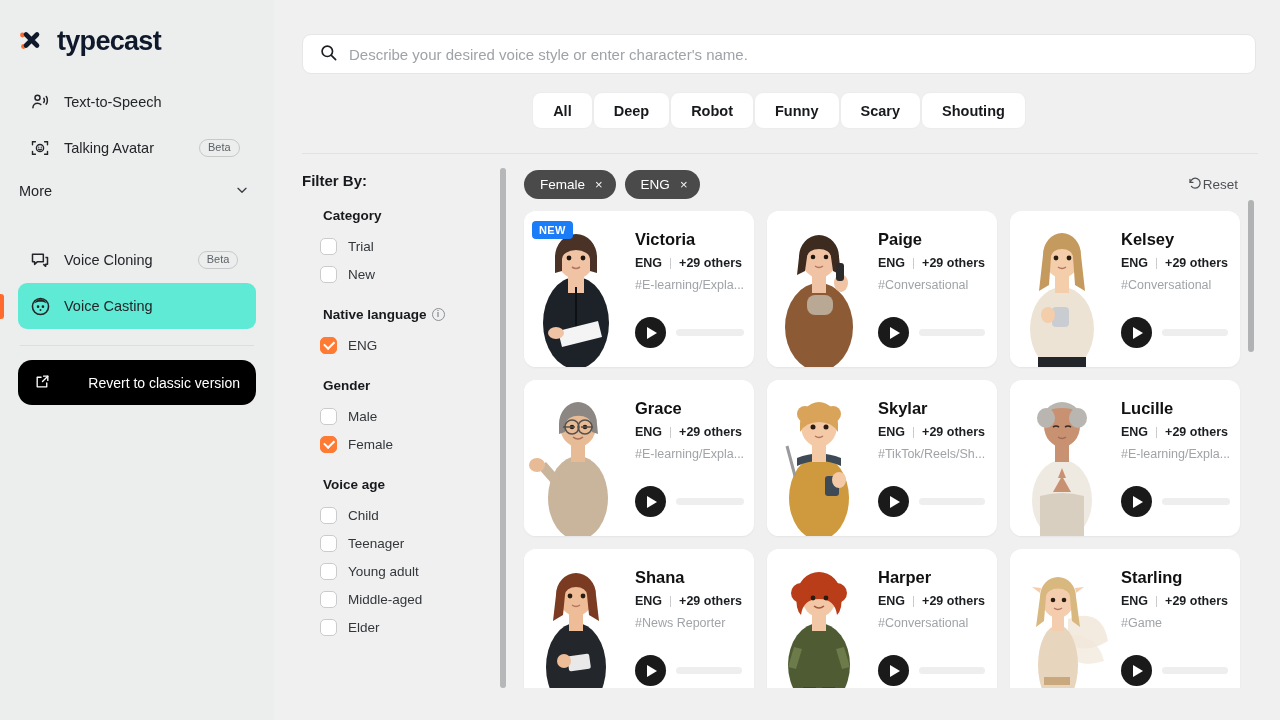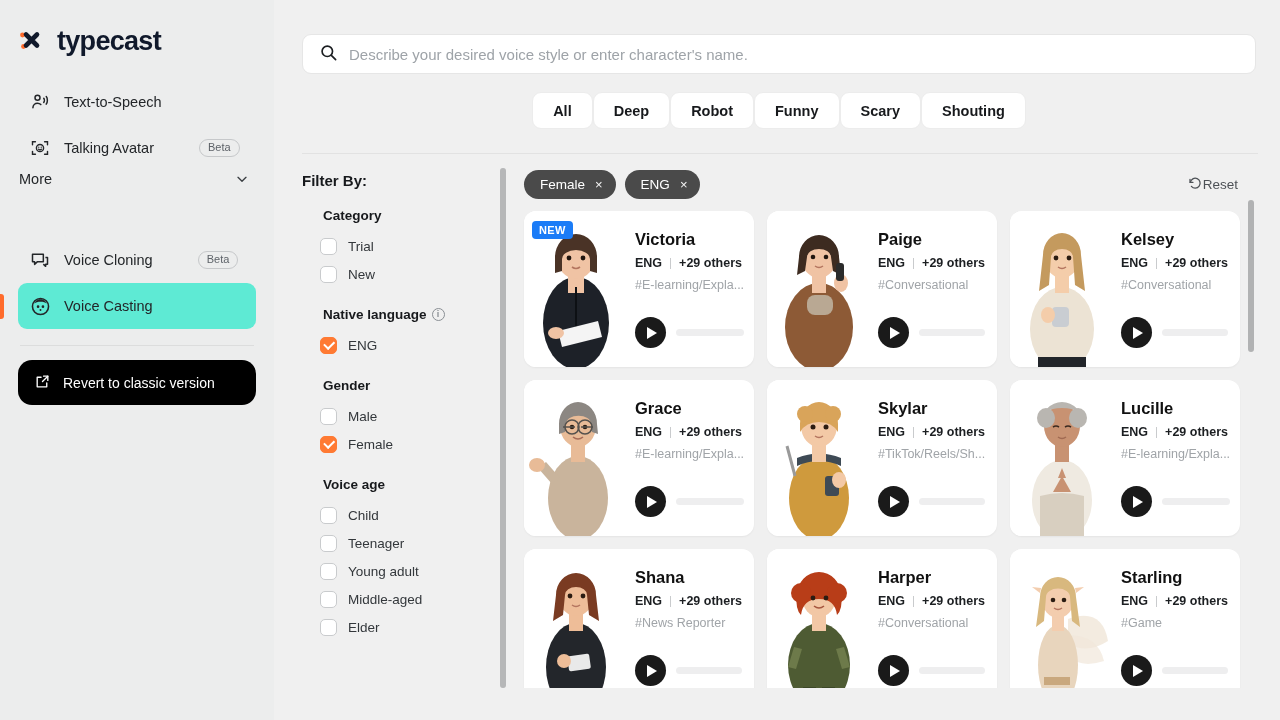--- a/index.html
+++ b/index.html
@@ -36,33 +36,34 @@
   .nav-item.active::before {
     content: ""; position: absolute; left: -18px; top: 11px;
     width: 4px; height: 25px; background: #ff6b2c; border-radius: 0 3px 3px 0;
   }
   .badge-beta {
     font-size: 11px; color: #5d6268;
     border: 1px solid #c6c8ca; border-radius: 20px;
     padding: 2px 8px 3px; line-height: 1; background: transparent; margin-left: 32px;
   }
   .nav-more {
-    display: flex; align-items: flex-start; justify-content: space-between;
+    display: flex; align-items: center; justify-content: space-between;
     height: 40px; padding: 0 6px 0 1px; cursor: pointer;
     font-size: 14.5px; color: #232629;
   }
   .nav-sep { height: 1px; background: #dcdddd; margin: 16px 2px 14px; }
   .nav-gap { height: 26px; }
   .revert-btn {
     margin-top: 14px;
     height: 45px; border-radius: 14px; background: #000;
     color: #fff; font-size: 14px;
     display: flex; align-items: center; gap: 12px; padding: 0 16px;
     cursor: pointer; border: none; width: 100%;
     font-family: "Liberation Sans", sans-serif;
+    justify-content: space-between;
   }
 
   
   .main { flex: 1 1 auto; height: 720px; background: #f0f0f0; position: relative; }
   .topbar { padding: 34px 24px 0 28px; }
   .searchbar {
     height: 40px; background: #fff; border-radius: 9px;
     display: flex; align-items: center; gap: 11px; padding: 0 16px;
     border: 1px solid #e6e6e6;
   }

